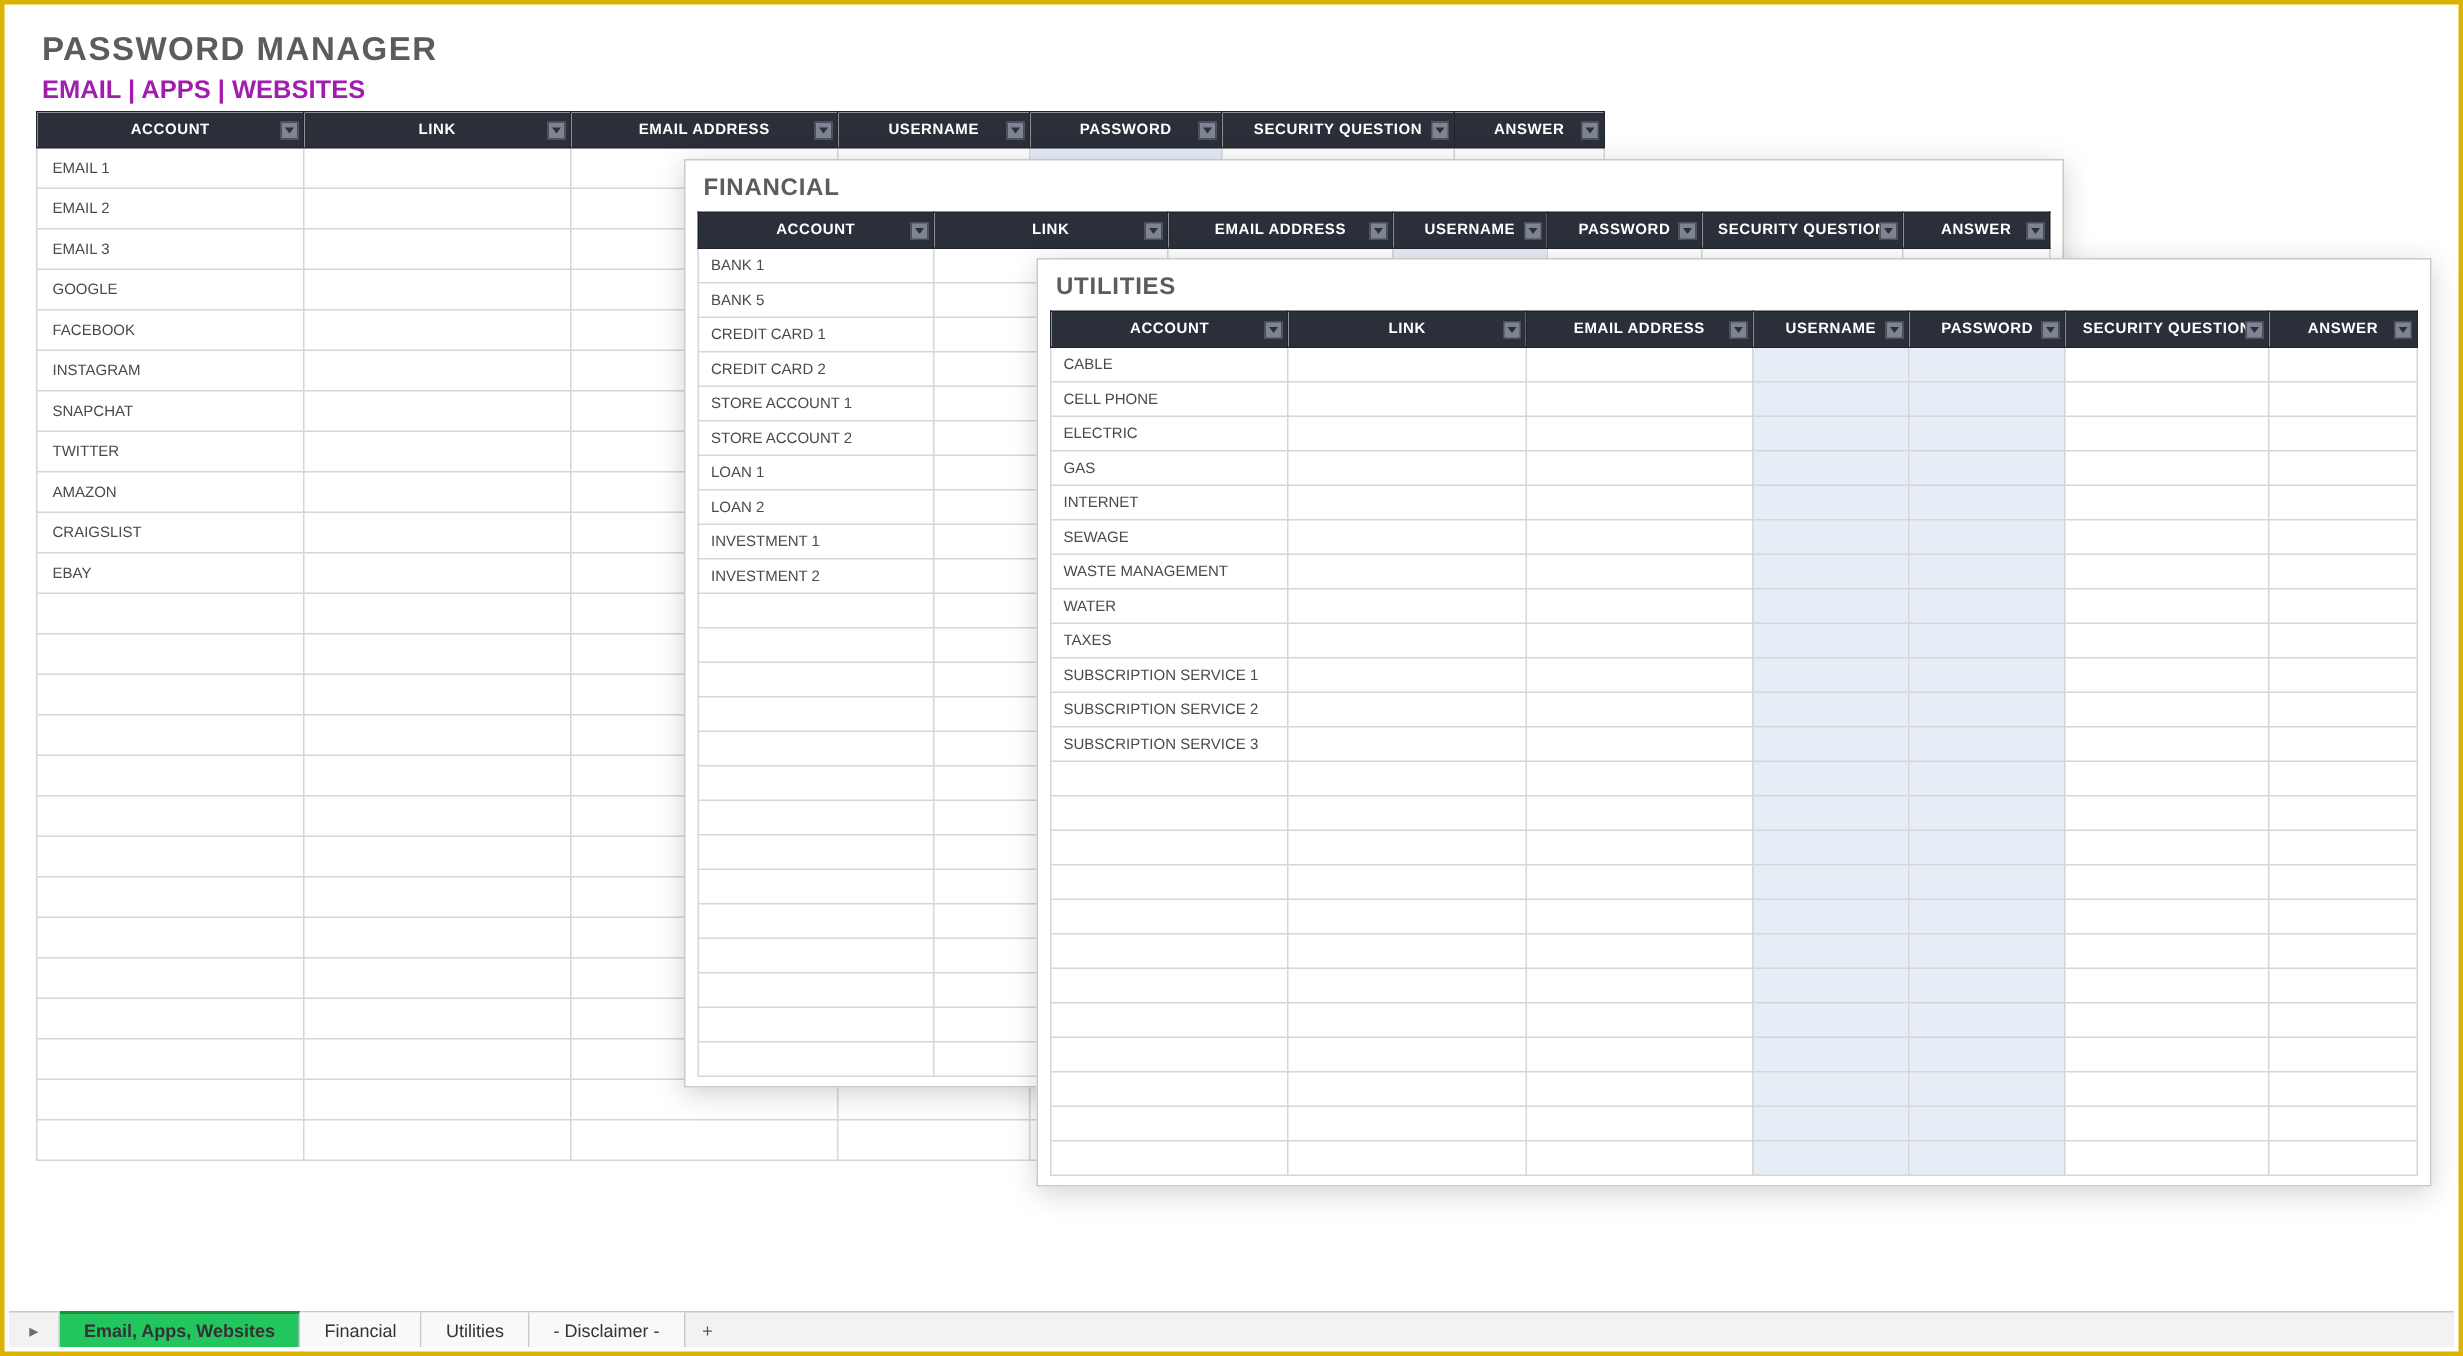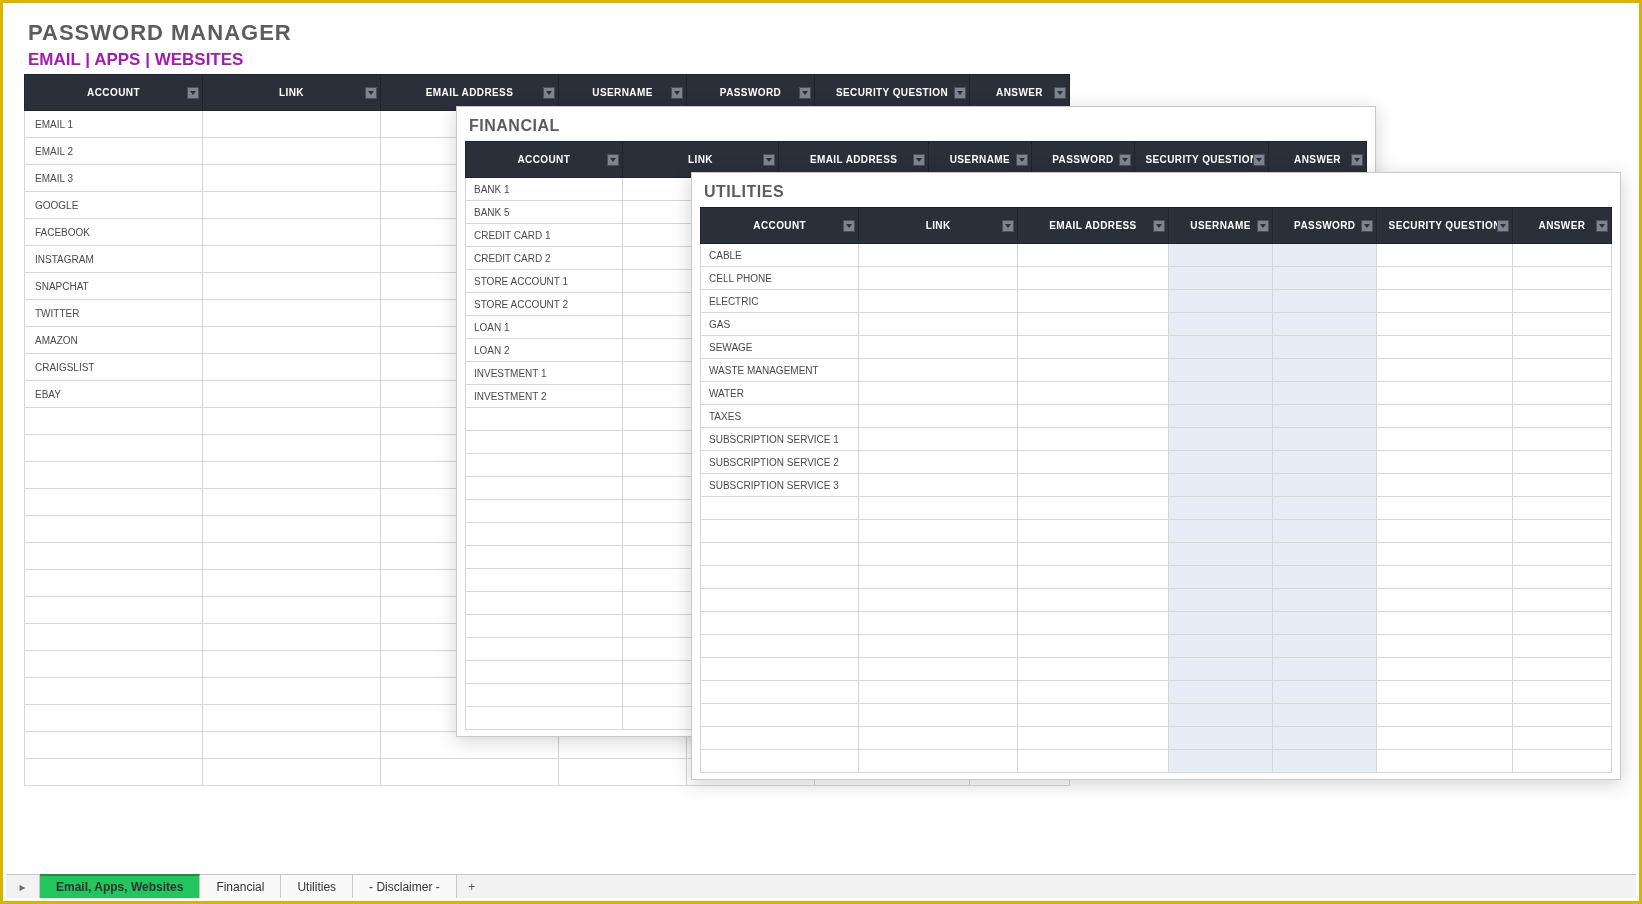--- a/index.html
+++ b/index.html
@@ -56,21 +56,21 @@
   thead th {
     background: #2a2f3a;
     color: #fff;
     font-size: 10px;
     font-weight: 700;
     letter-spacing: .4px;
     padding: 4px 6px;
     border: 1px solid #1f232b;
     position: relative;
     text-align: center;
-    height: 36px;
+    height: 24px;
   }
   thead th .filter {
     position: absolute;
     right: 3px; top: 50%;
     transform: translateY(-50%);
     width: 12px; height: 12px;
     background: #7e8491;
     border: 1px solid #4b4f58;
     display: flex;
     align-items: center;
@@ -743,20 +743,29 @@
           <tr>
             <td class="first">GAS</td>
             <td></td>
             <td></td>
             <td class="tint"></td>
             <td class="tint"></td>
             <td></td>
             <td></td>
           </tr>
           <tr>
+            <td class="first">INTERNET</td>
+            <td></td>
+            <td></td>
+            <td class="tint"></td>
+            <td class="tint"></td>
+            <td></td>
+            <td></td>
+          </tr>
+          <tr>
             <td class="first">SEWAGE</td>
             <td></td>
             <td></td>
             <td class="tint"></td>
             <td class="tint"></td>
             <td></td>
             <td></td>
           </tr>
           <tr>
             <td class="first">WASTE MANAGEMENT</td>

